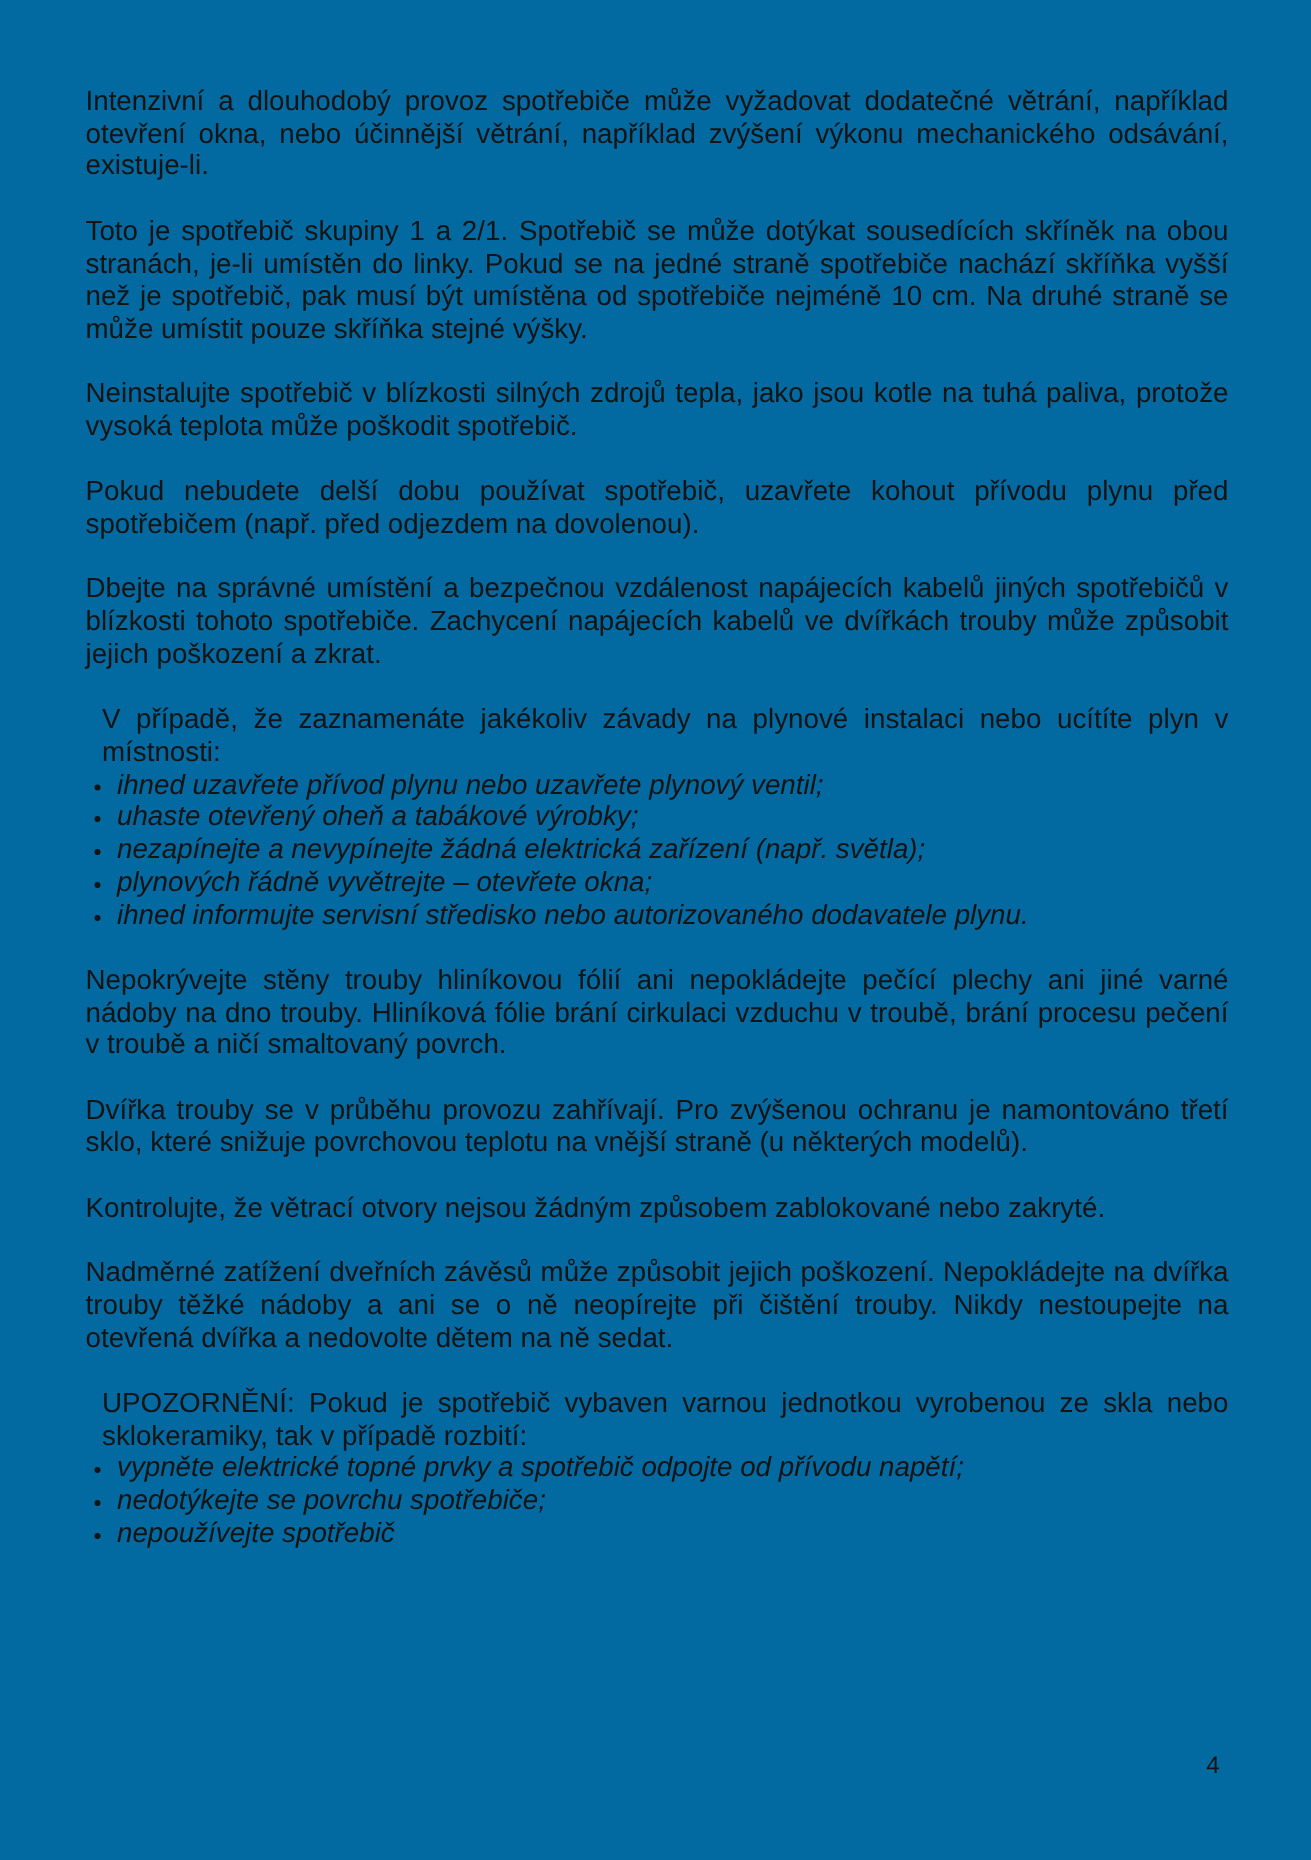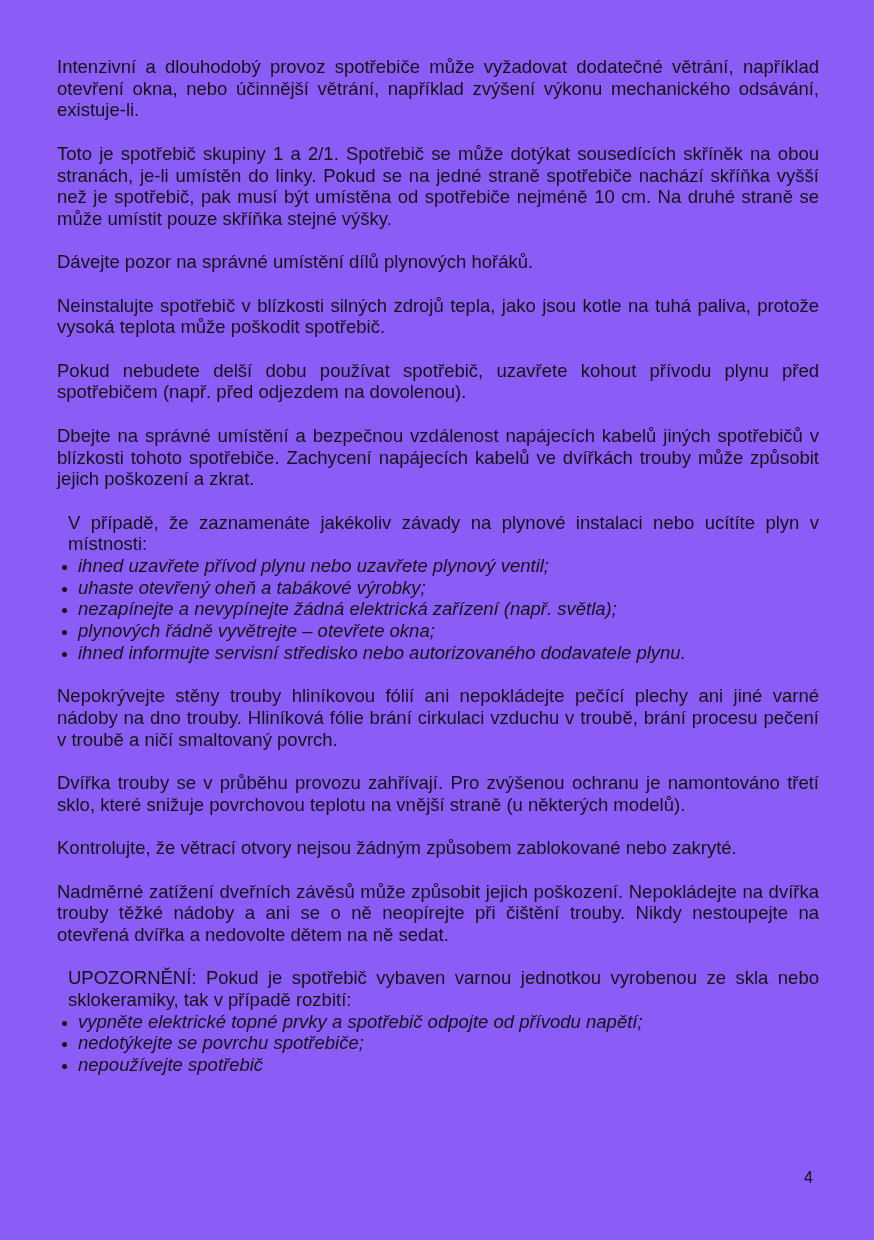--- a/index.html
+++ b/index.html
@@ -4,21 +4,21 @@
 <style>
   html, body {
     margin: 0;
     padding: 0;
     background: #ffffff;
   }
   .page {
     position: relative;
     width: 874px;
     height: 1240px;
-    background: #8b5cf6;
+    background: #0369a1;
     font-family: "Liberation Sans", "DejaVu Sans", sans-serif;
     color: #141414;
     overflow: hidden;
   }
   .content {
     position: absolute;
     left: 57px;
     top: 56px;
     width: 762px;
     font-size: 18.5px;
@@ -62,21 +62,20 @@
 </head>
 <body>
 
 <div class="page">
   <div class="content">
 
     <p>Intenzivní a dlouhodobý provoz spotřebiče může vyžadovat dodatečné větrání, například otevření okna, nebo účinnější větrání, například zvýšení výkonu mechanického odsávání, existuje-li.</p>
 
     <p>Toto je spotřebič skupiny 1 a 2/1. Spotřebič se může dotýkat sousedících skříněk na obou stranách, je-li umístěn do linky. Pokud se na jedné straně spotřebiče nachází skříňka vyšší než je spotřebič, pak musí být umístěna od spotřebiče nejméně 10 cm. Na druhé straně se může umístit pouze skříňka stejné výšky.</p>
 
-    <p>Dávejte pozor na správné umístění dílů plynových hořáků.</p>
 
     <p>Neinstalujte spotřebič v blízkosti silných zdrojů tepla, jako jsou kotle na tuhá paliva, protože vysoká teplota může poškodit spotřebič.</p>
 
     <p>Pokud nebudete delší dobu používat spotřebič, uzavřete kohout přívodu plynu před spotřebičem (např. před odjezdem na dovolenou).</p>
 
     <p>Dbejte na správné umístění a bezpečnou vzdálenost napájecích kabelů jiných spotřebičů v blízkosti tohoto spotřebiče. Zachycení napájecích kabelů ve dvířkách trouby může způsobit jejich poškození a zkrat.</p>
 
     <p class="list-intro">V případě, že zaznamenáte jakékoliv závady na plynové instalaci nebo ucítíte plyn v místnosti:</p>
     <ul>
       <li>ihned uzavřete přívod plynu nebo uzavřete plynový ventil;</li>

